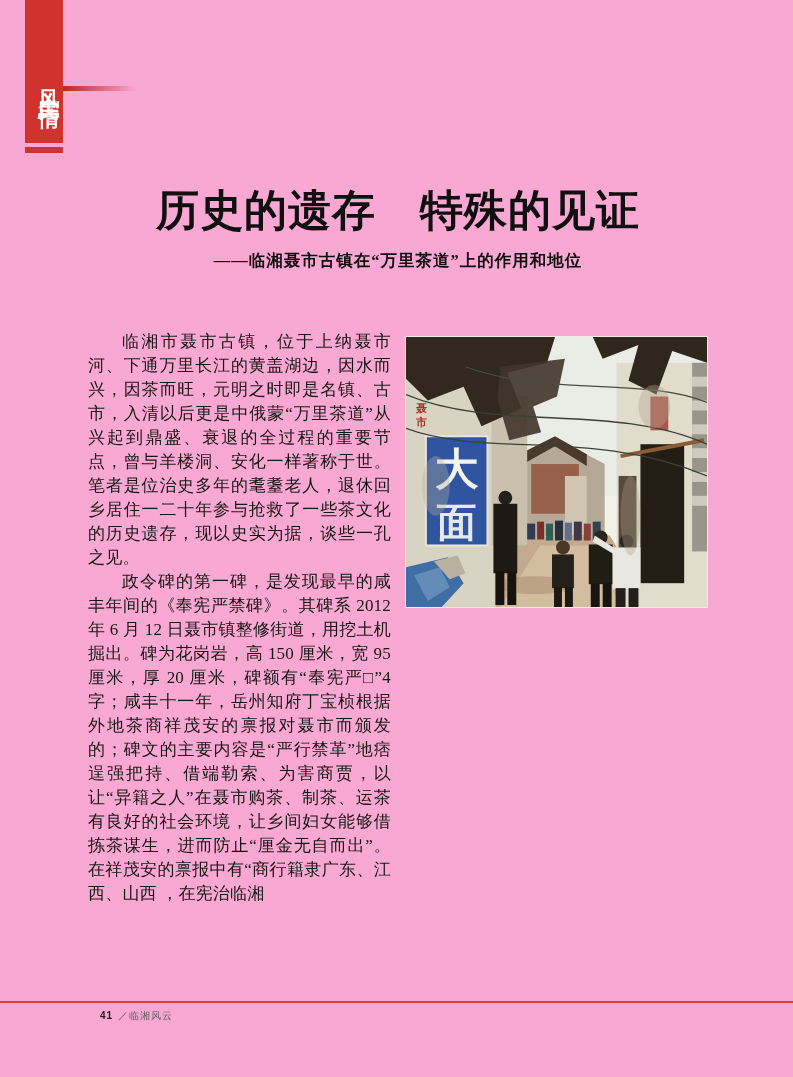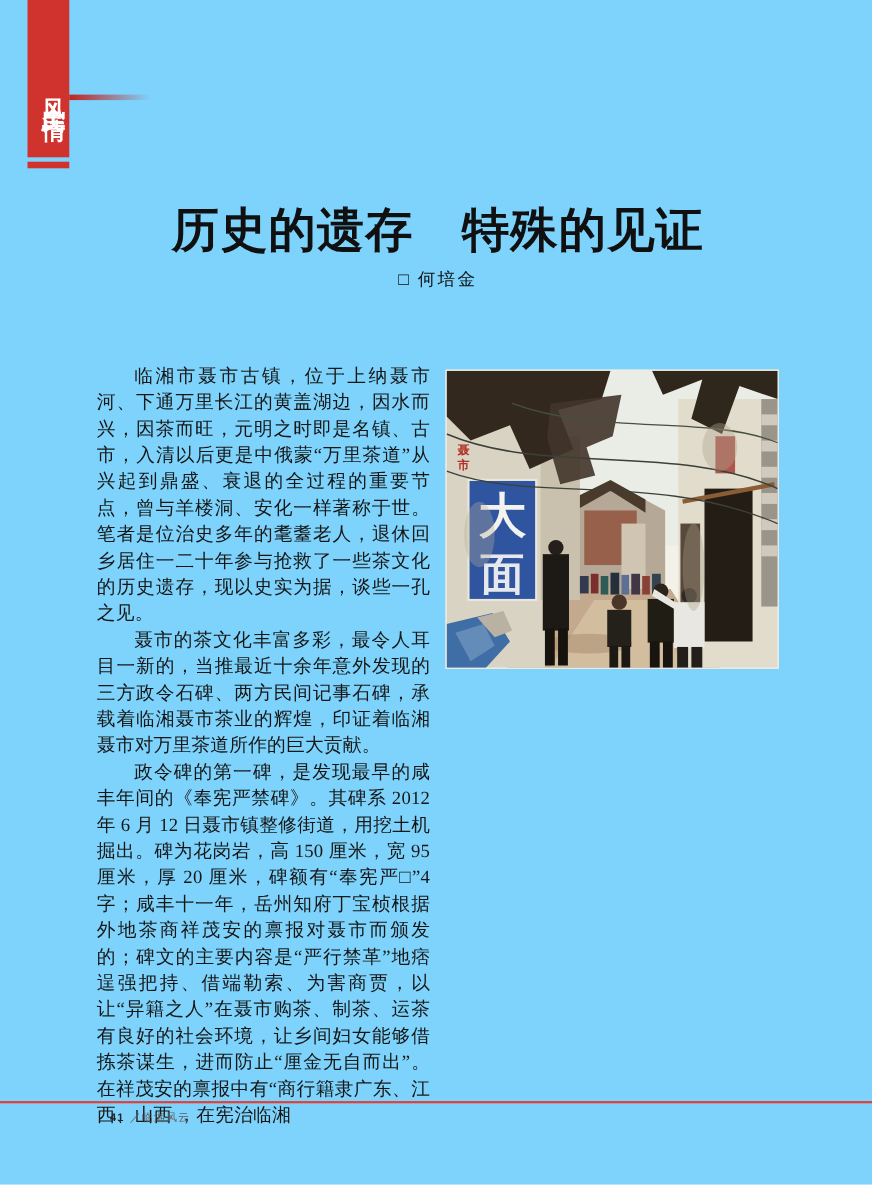--- a/index.html
+++ b/index.html
@@ -4,21 +4,21 @@
 <style>
   * { margin: 0; padding: 0; box-sizing: border-box; }
   html, body { background: #ffffff; }
   body { font-family: "Liberation Serif", "DejaVu Serif", serif; }
 
   .page {
     position: relative;
     width: 793px;
     height: 1077px;
     margin: 0 auto;
-    background: #7dd3fc;
+    background: #f9a8d4;
     overflow: hidden;
   }
 
   
   .banner {
     position: absolute;
     left: 25px; top: 0;
     width: 38px; height: 143px;
     background: #d0322e;
     color: #ffffff;
@@ -132,27 +132,26 @@
 <body>
 
 <div class="page">
 
   <div class="banner">风土民情</div>
   <div class="banner-underbar"></div>
   <div class="banner-hline"></div>
 
   <div class="header">
     <div class="title">历史的遗存　特殊的见证</div>
-    <div class="author">□ 何培金</div>
+    <div class="subtitle">——临湘聂市古镇在“万里茶道”上的作用和地位</div>
   </div>
 
   <div class="columns">
     <div class="col">
       <p class="indent">临湘市聂市古镇，位于上纳聂市河、下通万里长江的黄盖湖边，因水而兴，因茶而旺，元明之时即是名镇、古市，入清以后更是中俄蒙“万里茶道”从兴起到鼎盛、衰退的全过程的重要节点，曾与羊楼洞、安化一样著称于世。笔者是位治史多年的耄耋老人，退休回乡居住一二十年参与抢救了一些茶文化的历史遗存，现以史实为据，谈些一孔之见。</p>
-      <p class="indent">聂市的茶文化丰富多彩，最令人耳目一新的，当推最近十余年意外发现的三方政令石碑、两方民间记事石碑，承载着临湘聂市茶业的辉煌，印证着临湘聂市对万里茶道所作的巨大贡献。</p>
       <p class="indent">政令碑的第一碑，是发现最早的咸丰年间的《奉宪严禁碑》。其碑系 2012 年 6 月 12 日聂市镇整修街道，用挖土机掘出。碑为花岗岩，高 150 厘米，宽 95 厘米，厚 20 厘米，碑额有“奉宪严□”4 字；咸丰十一年，岳州知府丁宝桢根据外地茶商祥茂安的禀报对聂市而颁发的；碑文的主要内容是“严行禁革”地痞逞强把持、借端勒索、为害商贾，以让“异籍之人”在聂市购茶、制茶、运茶有良好的社会环境，让乡间妇女能够借拣茶谋生，进而防止“厘金无自而出”。在祥茂安的禀报中有“商行籍隶广东、江西、山西 ，在宪治临湘</p>
     </div>
 
     <div class="col">
 
       <div class="figure">
         <div class="photo-frame">
           <svg viewBox="0 0 303 272" preserveAspectRatio="none">
 
             <rect x="0" y="0" width="303" height="160" fill="#eaece6"></rect>

